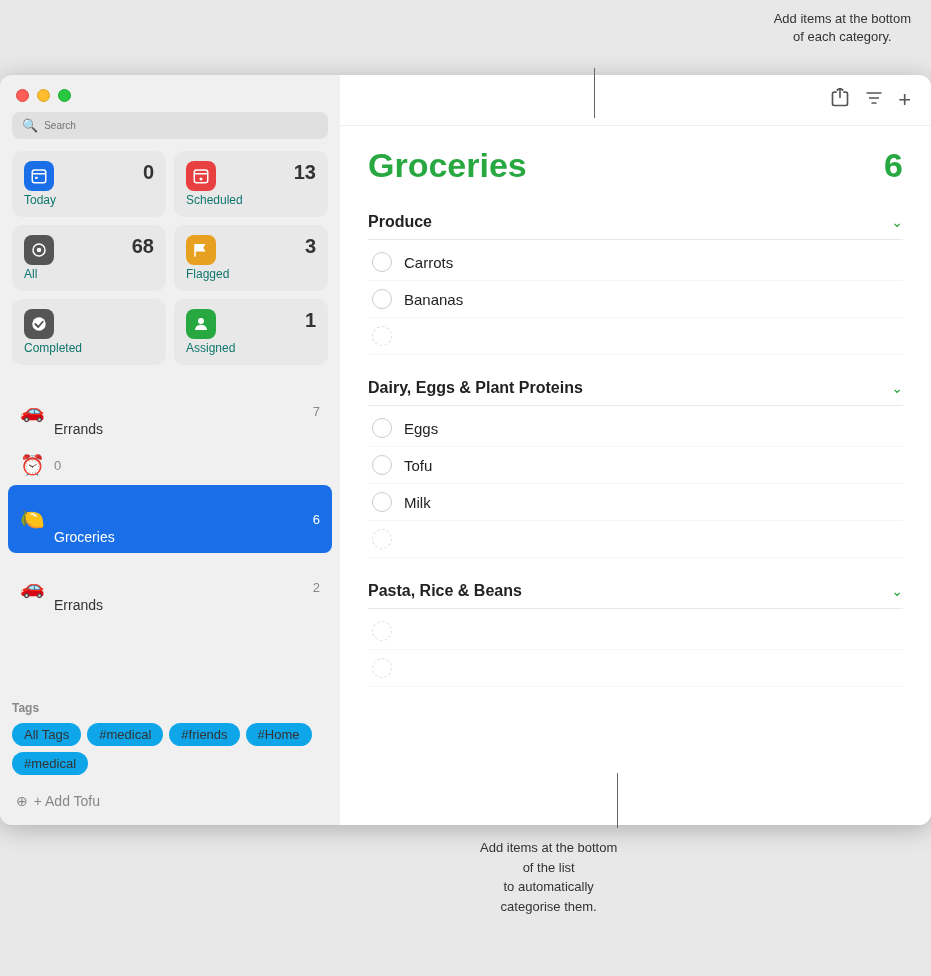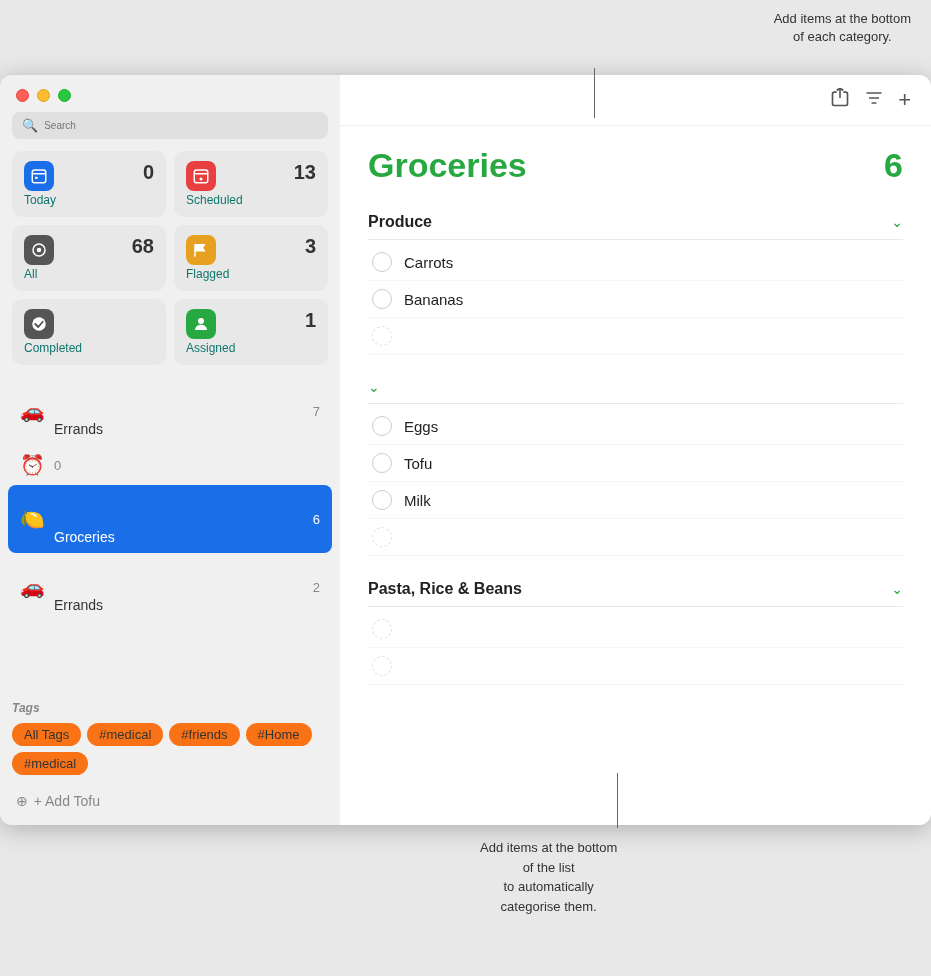--- a/index.html
+++ b/index.html
@@ -196,31 +196,30 @@
     .tags-section {
       padding: 12px 12px 8px;
     }
 
     .tags-label {
       font-size: 12px;
       color: #888;
       font-weight: 600;
       margin-bottom: 8px;
       text-transform: none;
-      font-style: italic;
     }
 
     .tags-grid {
       display: flex;
       flex-wrap: wrap;
       gap: 6px;
     }
 
     .tag-pill {
-      background: #f97316;
+      background: #0ea5e9;
       border-radius: 14px;
       padding: 4px 12px;
       font-size: 13px;
       color: #333;
       cursor: pointer;
     }
 
     .add-list {
       display: flex;
       align-items: center;
@@ -522,20 +521,21 @@
           <div class="task-circle"></div>
           <span class="task-name">Bananas</span>
         </div>
         <div class="task-item">
           <div class="task-circle empty-dashed"></div>
         </div>
       </div>
 
       <div class="category-section">
         <div class="category-header">
+          <span class="category-name">Dairy, Eggs &amp; Plant Proteins</span>
           <span class="category-chevron">⌄</span>
         </div>
         <div class="task-item">
           <div class="task-circle"></div>
           <span class="task-name">Eggs</span>
         </div>
         <div class="task-item">
           <div class="task-circle"></div>
           <span class="task-name">Tofu</span>
         </div>

